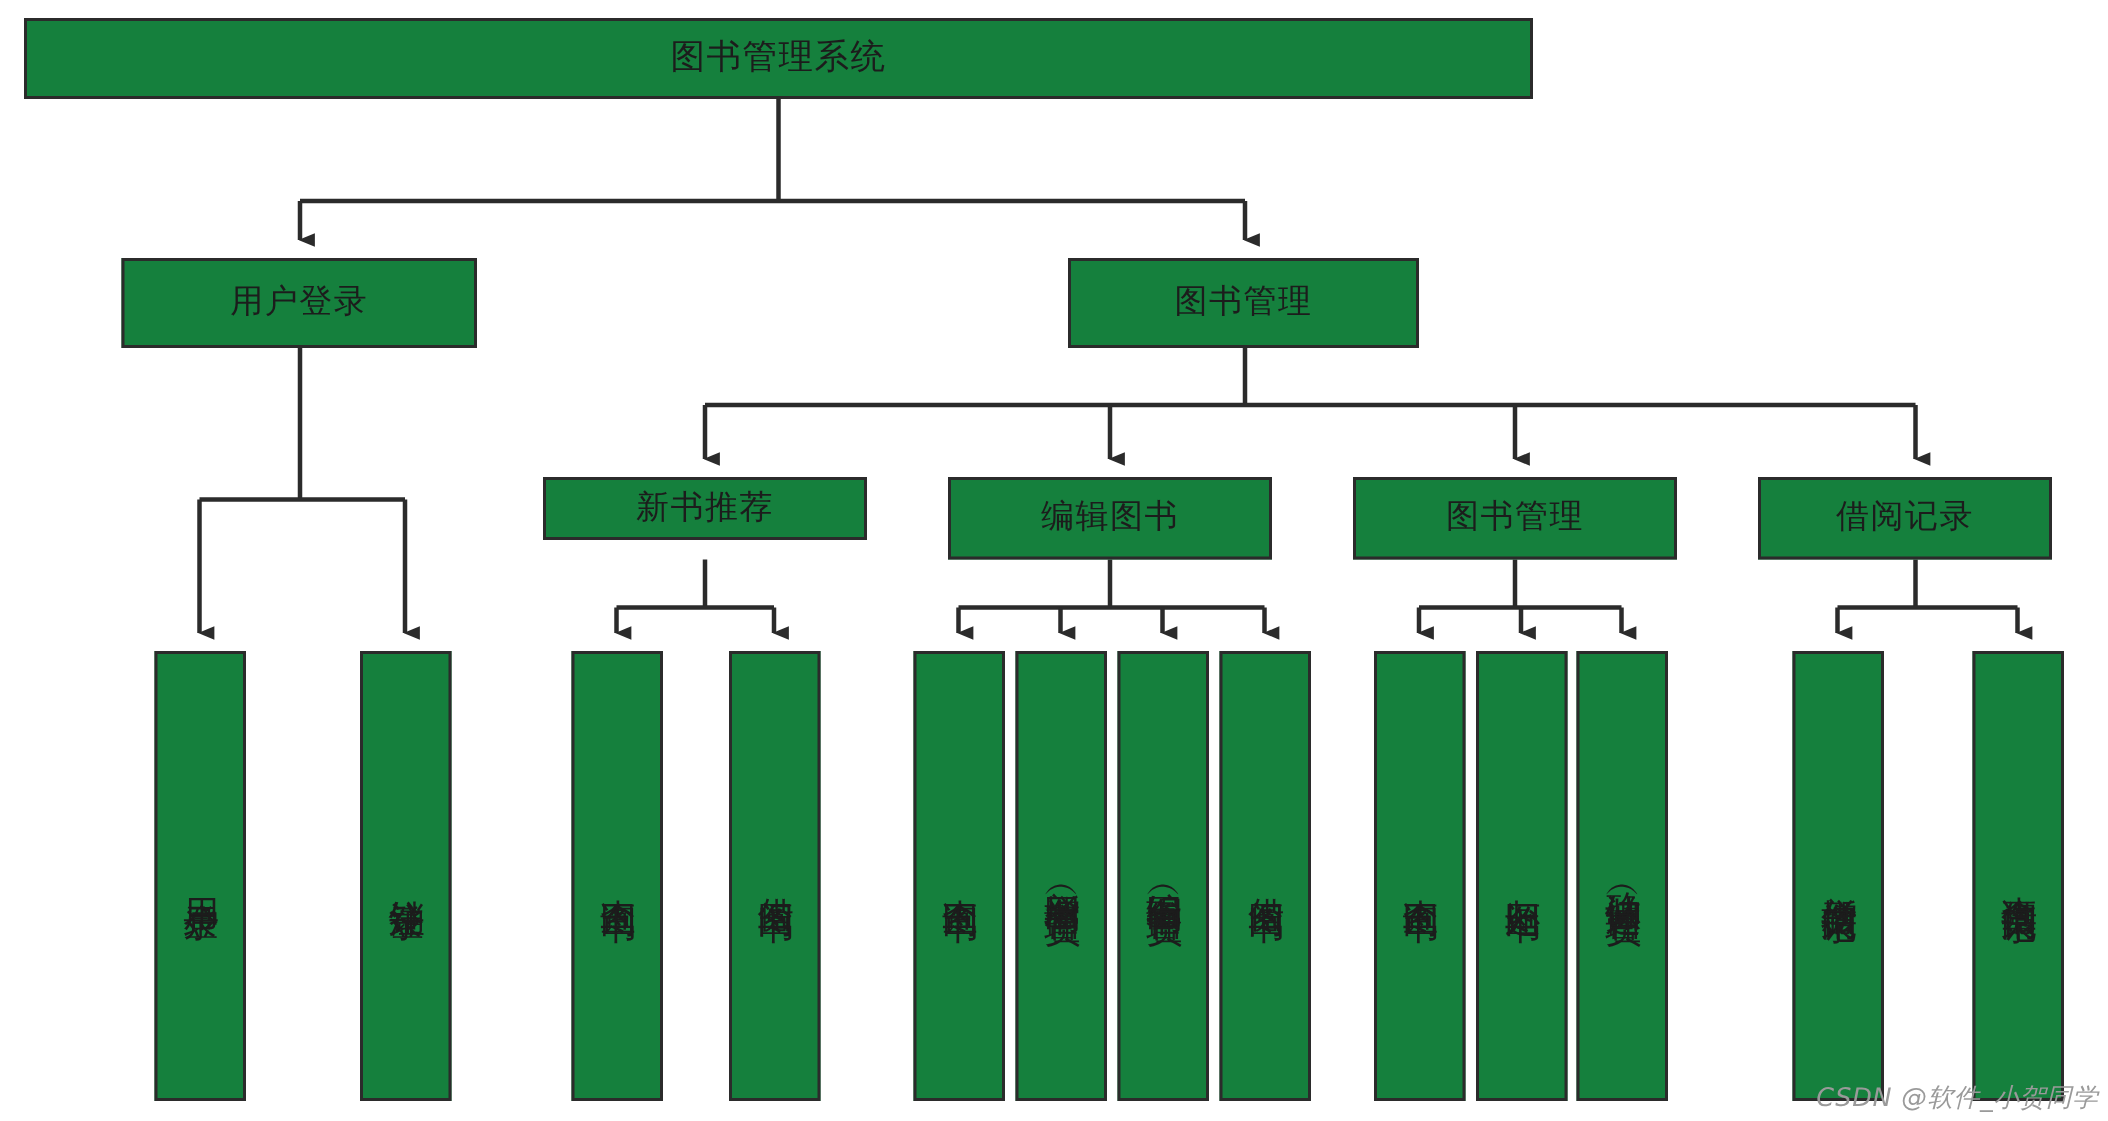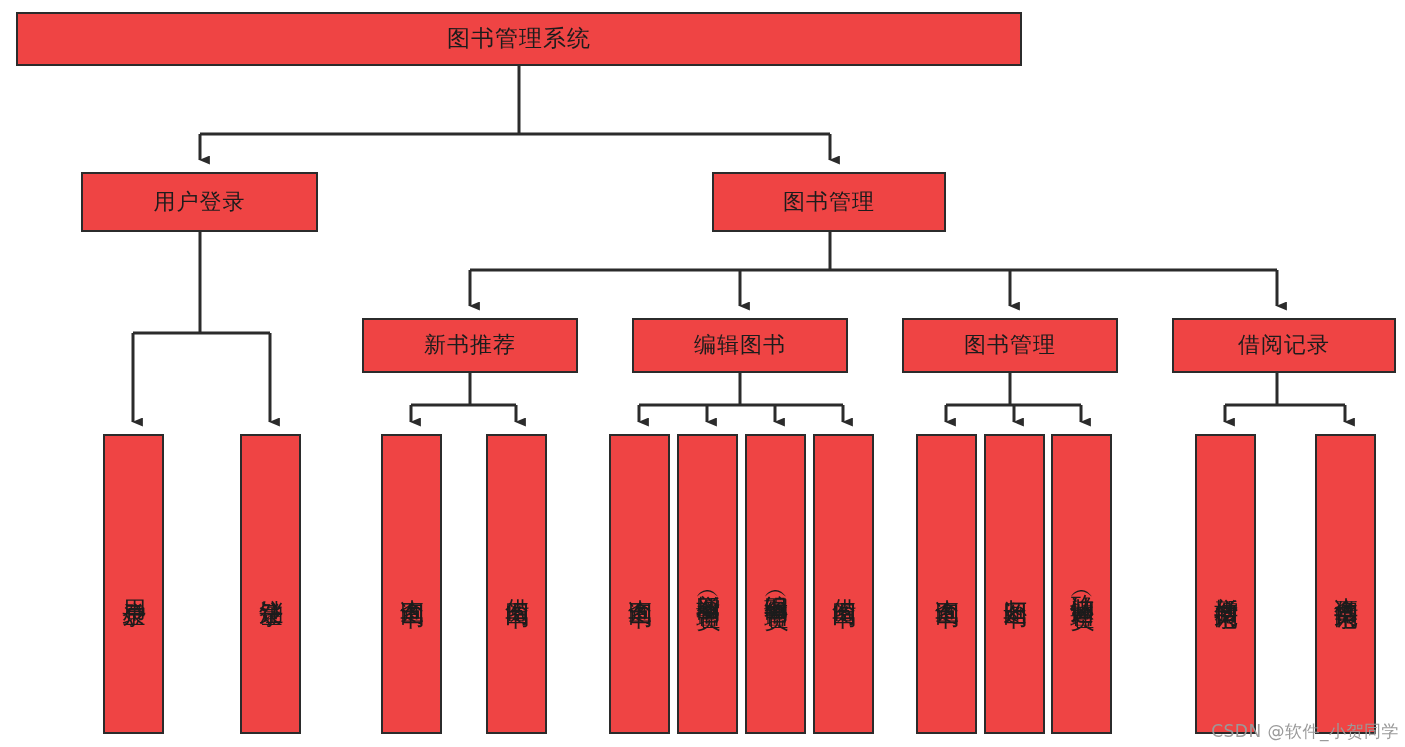--- a/index.html
+++ b/index.html
@@ -22,21 +22,21 @@
     left: 0;
     top: 0;
     width: 1405px;
     height: 747px;
     pointer-events: none;
   }
   .node {
     position: absolute;
     box-sizing: border-box;
     border: 2.5px solid #2b2b2b;
-    background: #ef4444;
+    background: #15803d;
     display: flex;
     align-items: center;
     justify-content: center;
     color: #1c1c1c;
   }
   .node-h {
     font-size: 22px;
     line-height: 1.2;
     letter-spacing: 1px;
   }
@@ -60,20 +60,21 @@
     white-space: nowrap;
   }
   .watermark {
     position: absolute;
     right: 6px;
     bottom: 4px;
     font-size: 17px;
     color: #9a9a9a;
     letter-spacing: 0.5px;
     white-space: nowrap;
+    font-style: italic;
   }
 </style>
 </head>
 <body>
 
 <div id="canvas">
 
   <svg class="wires" viewBox="0 0 1405 747" xmlns="http://www.w3.org/2000/svg">
     <defs>
       <marker id="arrow" viewBox="0 0 10 12" refX="5" refY="11" markerWidth="9" markerHeight="11" orient="auto-start-reverse" markerUnits="userSpaceOnUse">
@@ -129,30 +130,30 @@
     <span>图书管理系统</span>
   </div>
 
   <div class="node node-h" style="left:81px; top:172px; width:237px; height:60px;">
     <span>用户登录</span>
   </div>
   <div class="node node-h" style="left:712px; top:172px; width:234px; height:60px;">
     <span>图书管理</span>
   </div>
 
-  <div class="node node-h" style="left:362px; top:318px; width:216px; height:55px;">
+  <div class="node node-h" style="left:362px; top:318px; width:216px; height:42px;">
     <span>新书推荐</span>
   </div>
   <div class="node node-h" style="left:632px; top:318px; width:216px; height:55px;">
     <span>编辑图书</span>
   </div>
   <div class="node node-h" style="left:902px; top:318px; width:216px; height:55px;">
     <span>图书管理</span>
   </div>
-  <div class="node node-h" style="left:1172px; top:318px; width:224px; height:55px;">
+  <div class="node node-h" style="left:1172px; top:318px; width:196px; height:55px;">
     <span>借阅记录</span>
   </div>
 
   <div class="node node-v" style="left:103px; top:434px; width:61px; height:300px;">
     <span class="vtext">用户登录</span>
   </div>
   <div class="node node-v" style="left:240px; top:434px; width:61px; height:300px;">
     <span class="vtext">注销登录</span>
   </div>
 

